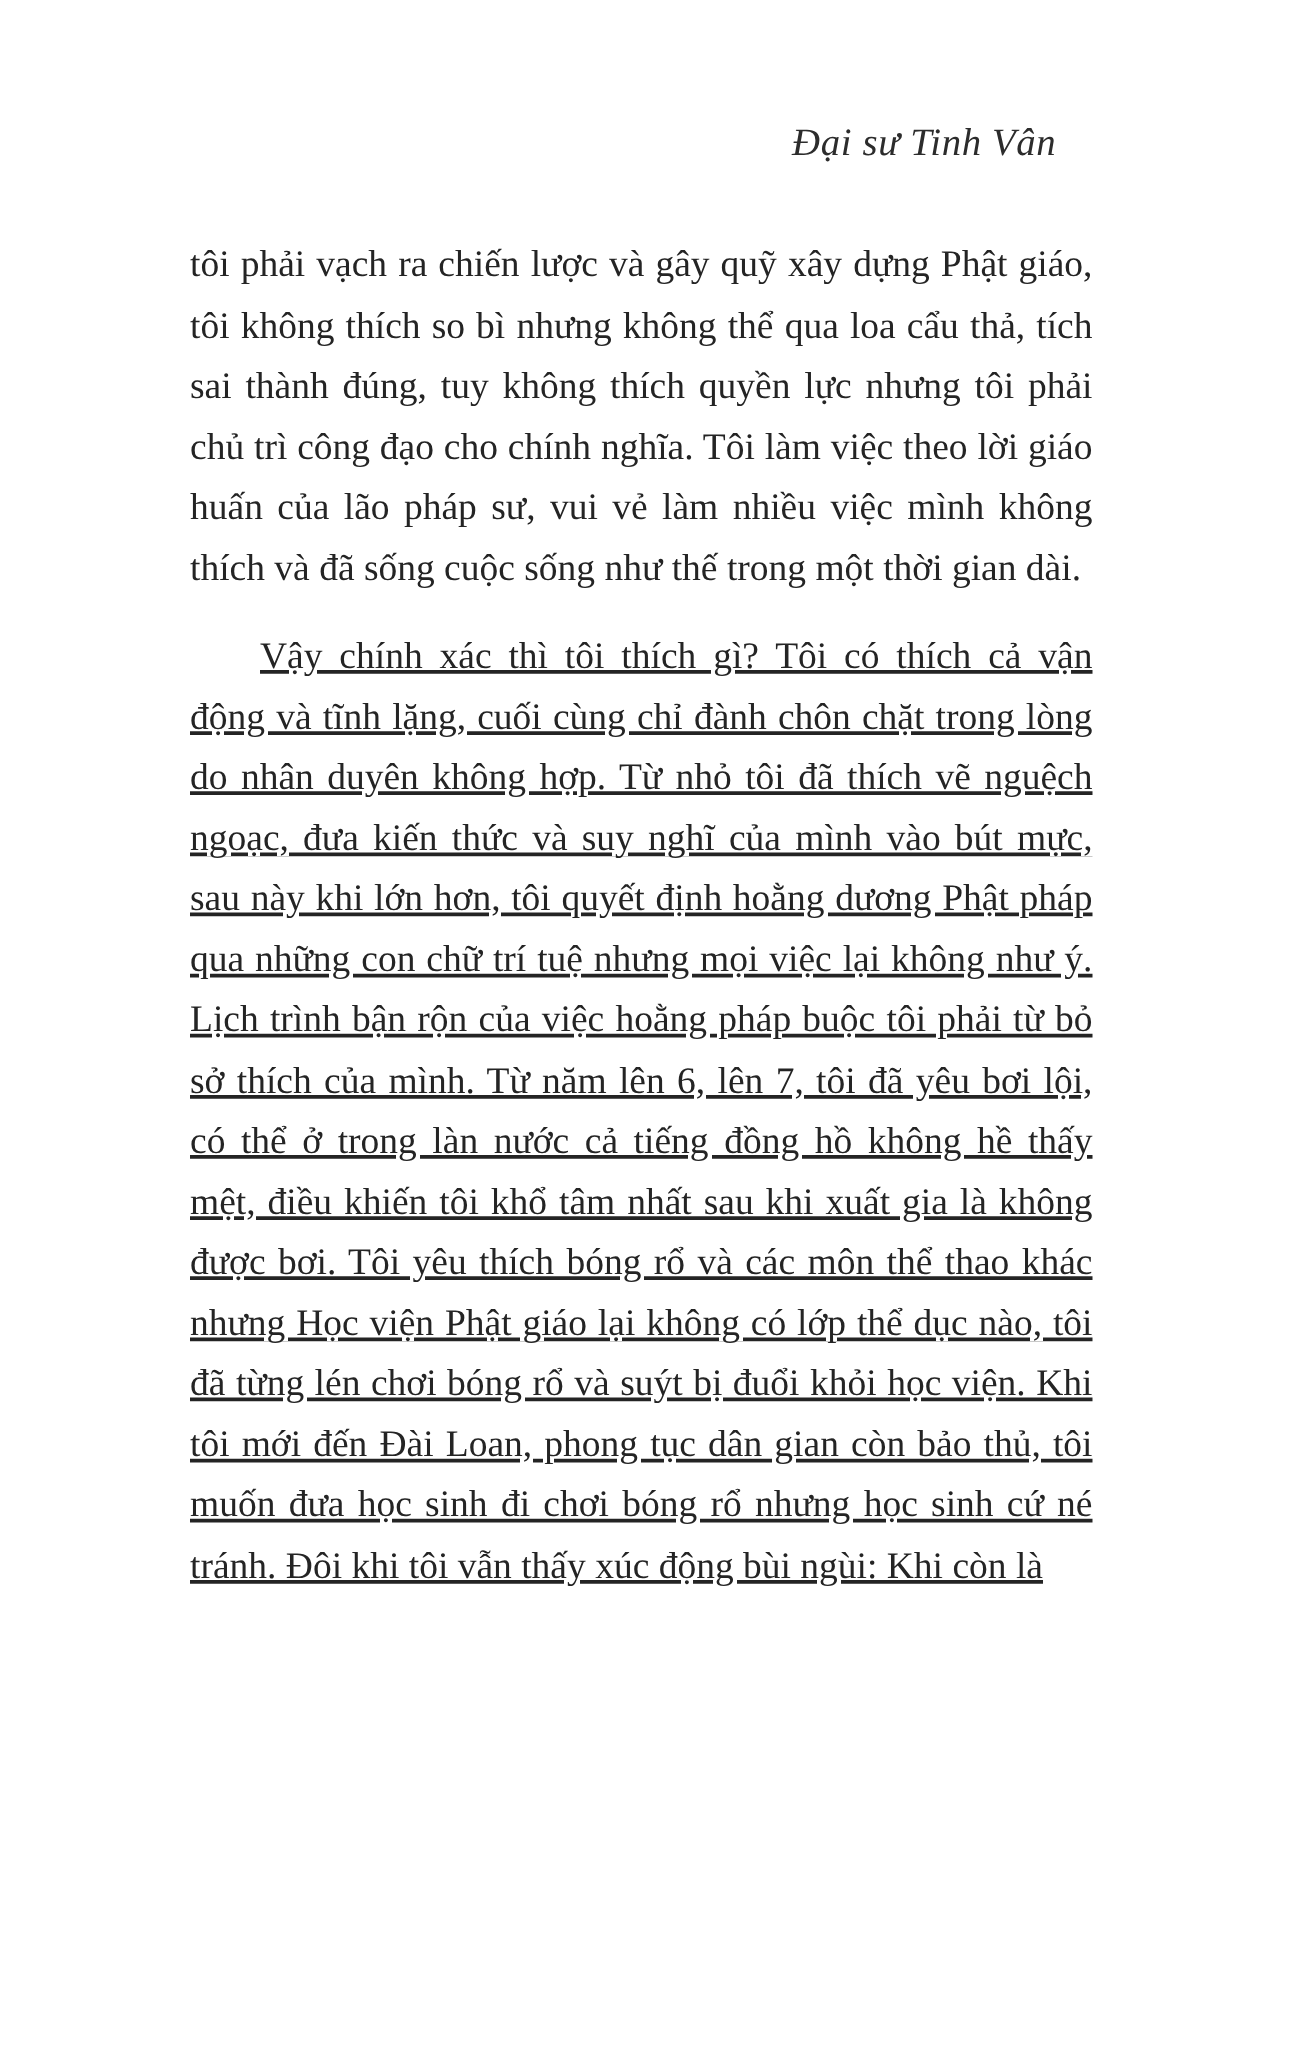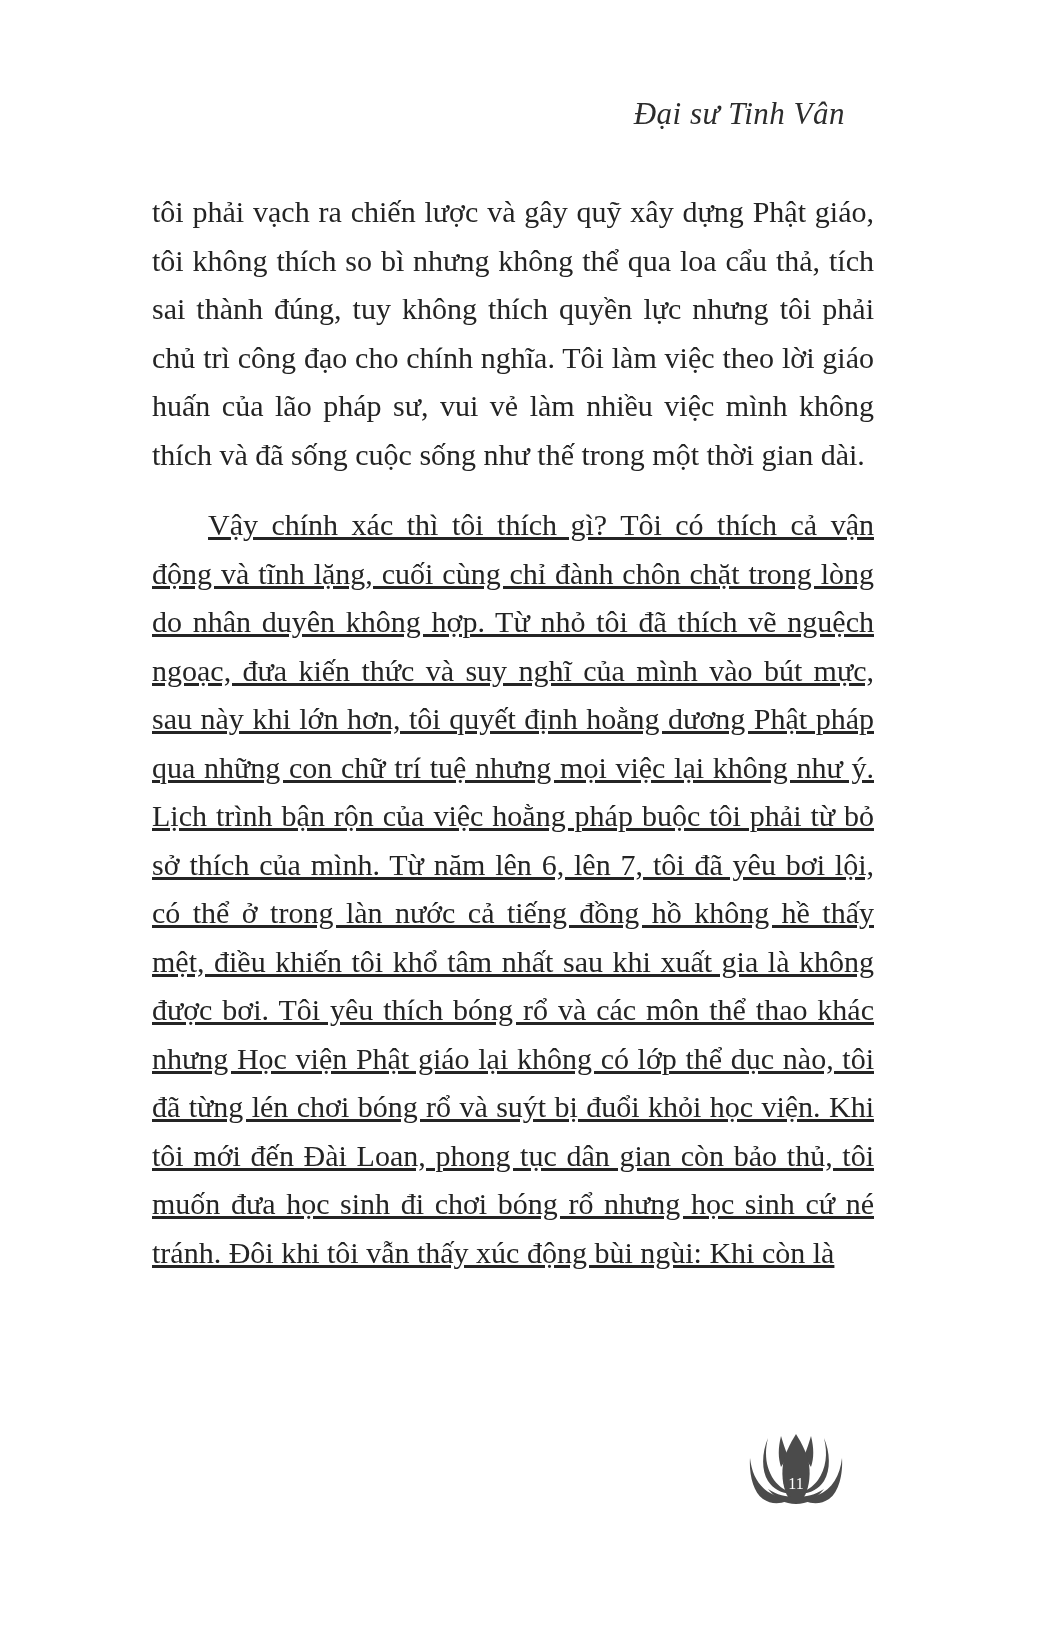--- a/index.html
+++ b/index.html
@@ -67,37 +67,14 @@
 
 <div class="page">
 
   <div class="running-header">Đại sư Tinh Vân</div>
 
   <div class="body-text">
     <p>tôi phải vạch ra chiến lược và gây quỹ xây dựng Phật giáo, tôi không thích so bì nhưng không thể qua loa cẩu thả, tích sai thành đúng, tuy không thích quyền lực nhưng tôi phải chủ trì công đạo cho chính nghĩa. Tôi làm việc theo lời giáo huấn của lão pháp sư, vui vẻ làm nhiều việc mình không thích và đã sống cuộc sống như thế trong một thời gian dài.</p>
     <p class="indent">Vậy chính xác thì tôi thích gì? Tôi có thích cả vận động và tĩnh lặng, cuối cùng chỉ đành chôn chặt trong lòng do nhân duyên không hợp. Từ nhỏ tôi đã thích vẽ nguệch ngoạc, đưa kiến thức và suy nghĩ của mình vào bút mực, sau này khi lớn hơn, tôi quyết định hoằng dương Phật pháp qua những con chữ trí tuệ nhưng mọi việc lại không như ý. Lịch trình bận rộn của việc hoằng pháp buộc tôi phải từ bỏ sở thích của mình. Từ năm lên 6, lên 7, tôi đã yêu bơi lội, có thể ở trong làn nước cả tiếng đồng hồ không hề thấy mệt, điều khiến tôi khổ tâm nhất sau khi xuất gia là không được bơi. Tôi yêu thích bóng rổ và các môn thể thao khác nhưng Học viện Phật giáo lại không có lớp thể dục nào, tôi đã từng lén chơi bóng rổ và suýt bị đuổi khỏi học viện. Khi tôi mới đến Đài Loan, phong tục dân gian còn bảo thủ, tôi muốn đưa học sinh đi chơi bóng rổ nhưng học sinh cứ né tránh. Đôi khi tôi vẫn thấy xúc động bùi ngùi: Khi còn là</p>
   </div>
 
-  <div class="page-footer">
-    <svg width="96" height="78" viewBox="0 0 96 78">
-      <g fill="#4b4b4b">
-
-        <path d="M2 24 C4 42 12 55 26 61 C33 64 41 64 47 61 C39 70 25 72 15 65 C5 58 1 40 2 24 Z"></path>
-
-        <path d="M94 24 C92 42 84 55 70 61 C63 64 55 64 49 61 C57 70 71 72 81 65 C91 58 95 40 94 24 Z"></path>
-
-        <path d="M20 4 C16 20 18 34 26 46 C31 53 39 58 46 59 C36 61 26 56 20 47 C13 36 14 18 20 4 Z"></path>
-
-        <path d="M76 4 C80 20 78 34 70 46 C65 53 57 58 50 59 C60 61 70 56 76 47 C83 36 82 18 76 4 Z"></path>
-
-        <path d="M33 2 C30 14 30 24 33 33 L40 22 C37 15 35 9 33 2 Z"></path>
-
-        <path d="M63 2 C66 14 66 24 63 33 L56 22 C59 15 61 9 63 2 Z"></path>
-
-        <path d="M48 0 C42 10 37 19 35 30 C33 44 36 56 40 63 C43 67 53 67 56 63 C60 56 63 44 61 30 C59 19 54 10 48 0 Z"></path>
-
-        <path d="M20 55 C28 65 37 70 48 70 C59 70 68 65 76 55 C67 61 58 63 48 63 C38 63 29 61 20 55 Z"></path>
-      </g>
-      <text x="48" y="55" text-anchor="middle" fill="#ffffff" font-size="16">11</text>
-    </svg>
-  </div>
 
 </div>
 
 </body></html>

